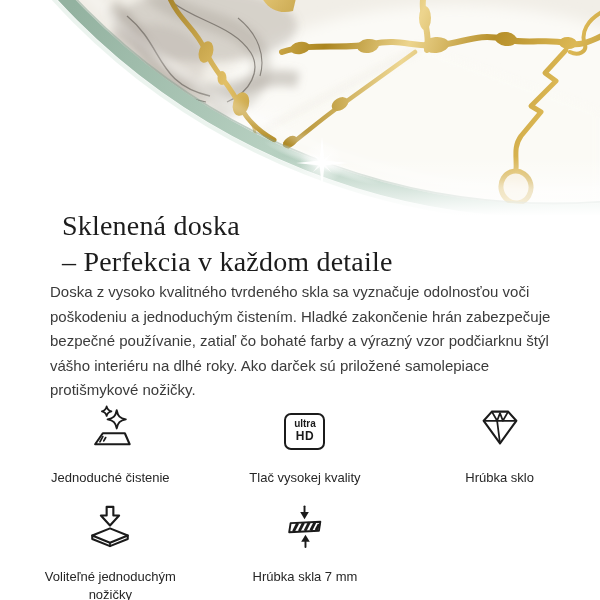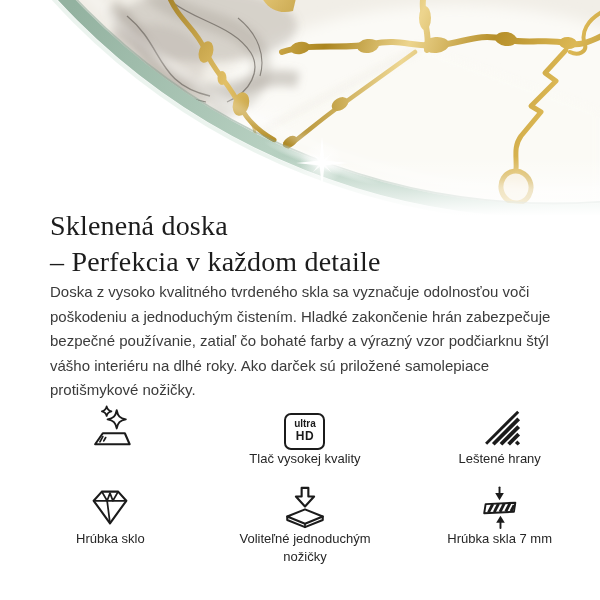--- a/index.html
+++ b/index.html
@@ -4,29 +4,29 @@
 <style>
   html,body{margin:0;padding:0;background:#fff;}
   body{width:600px;height:600px;overflow:hidden;font-family:"Liberation Sans",sans-serif;}
   .stage{position:relative;width:600px;height:600px;background:#fff;}
 
   .hero{position:absolute;top:0;left:0;width:600px;height:216px;}
 
   .title{position:absolute;left:50px;top:208px;margin:0;
          font-family:"Liberation Serif","DejaVu Serif",serif;font-weight:400;
          font-size:28px;line-height:36px;color:#1c1c1c;letter-spacing:.2px;}
-  .title span{display:block;}
+  .title span{display:block;margin-left:12px;}
 
   .desc{position:absolute;left:50px;top:280px;width:518px;margin:0;
         font-size:15px;line-height:24.5px;color:#3b3b3b;}
 
   .features{position:absolute;left:13px;top:402px;width:584px;
             display:grid;grid-template-columns:repeat(3,1fr);row-gap:14px;}
   .feature{display:flex;flex-direction:column;align-items:center;}
-  .icon-slot{height:48px;display:flex;align-items:flex-end;justify-content:flex-start;margin-bottom:0;}
+  .icon-slot{height:48px;display:flex;align-items:flex-end;justify-content:flex-start;margin-bottom:19px;}
   .flabel{font-size:13px;line-height:1.4;color:#262626;text-align:center;max-width:172px;}
 
   svg.fi{display:block;}
   .fi .st{stroke:#1b1b1b;stroke-width:2.2;fill:none;stroke-linecap:round;stroke-linejoin:round;}
   .fi .fl{fill:#1b1b1b;stroke:none;}
 
   .uhd{width:41px;height:37px;border:2.5px solid #1b1b1b;border-radius:7px;box-sizing:border-box;
        display:flex;flex-direction:column;align-items:center;justify-content:center;background:#fff;}
   .uhd .u{font-size:10px;font-weight:700;line-height:10px;color:#1b1b1b;}
   .uhd .h{font-size:12px;font-weight:700;line-height:15px;color:#1b1b1b;letter-spacing:.5px;}
@@ -153,46 +153,33 @@
     <div class="feature">
       <div class="icon-slot">
         <svg class="fi" width="46" height="46" viewBox="0 0 48 48">
           <path class="st" d="M8.5 42 L16.5 30.5 L39.5 30.5 L44.5 42 Z"></path>
           <path class="st" style="stroke-width:2" d="M31 6.5 C32.2 12.7 34.3 14.8 40.5 16 C34.3 17.2 32.2 19.3 31 25.5 C29.8 19.3 27.7 17.2 21.5 16 C27.7 14.8 29.8 12.7 31 6.5 Z"></path>
           <path class="st" style="stroke-width:1.8" d="M20.5 2.5 C21.2 5.8 22.4 7 25.5 7.6 C22.4 8.2 21.2 9.4 20.5 12.5 C19.8 9.4 18.6 8.2 15.5 7.6 C18.6 7 19.8 5.8 20.5 2.5 Z"></path>
           <path class="st" style="stroke-width:1.8" d="M13.5 39.5 L16.5 34"></path>
           <path class="st" style="stroke-width:1.8" d="M17.5 38.5 L19.5 35"></path>
         </svg>
       </div>
+      <div class="flabel">Jednoduché čistenie</div>
     </div>
 
     <div class="feature">
       <div class="icon-slot">
         <div class="uhd">
           <div class="u">ultra</div>
           <div class="h">HD</div>
         </div>
       </div>
       <div class="flabel">Tlač vysokej kvality</div>
     </div>
 
-    <div class="feature">
-      <div class="icon-slot">
-        <svg class="fi" width="46" height="46" viewBox="0 0 48 48">
-          <g stroke="#1b1b1b" fill="none">
-            <path d="M9.5 41.5 L43 8" stroke-width="3"></path>
-            <path d="M17 42 L43.5 15.5" stroke-width="4"></path>
-            <path d="M25 42 L43.5 23.5" stroke-width="4"></path>
-            <path d="M33 42 L43.5 31.5" stroke-width="4"></path>
-            <path d="M41 42 L43.5 39.5" stroke-width="4"></path>
-          </g>
-        </svg>
-      </div>
-      <div class="flabel">Leštené hrany</div>
-    </div>
 
     <div class="feature">
       <div class="icon-slot">
         <svg class="fi" width="46" height="46" viewBox="0 0 48 48">
           <path class="st" d="M7 17.5 L15.5 8 L32.5 8 L41 17.5 L24 41 Z"></path>
           <path class="st" style="stroke-width:1.8" d="M7 17.5 L41 17.5"></path>
           <path class="st" style="stroke-width:1.8" d="M15.5 8 L21 17.5 L24 9.5 L27 17.5 L32.5 8"></path>
           <path class="st" style="stroke-width:1.8" d="M24 41 L21 17.5"></path>
         </svg>
       </div>

